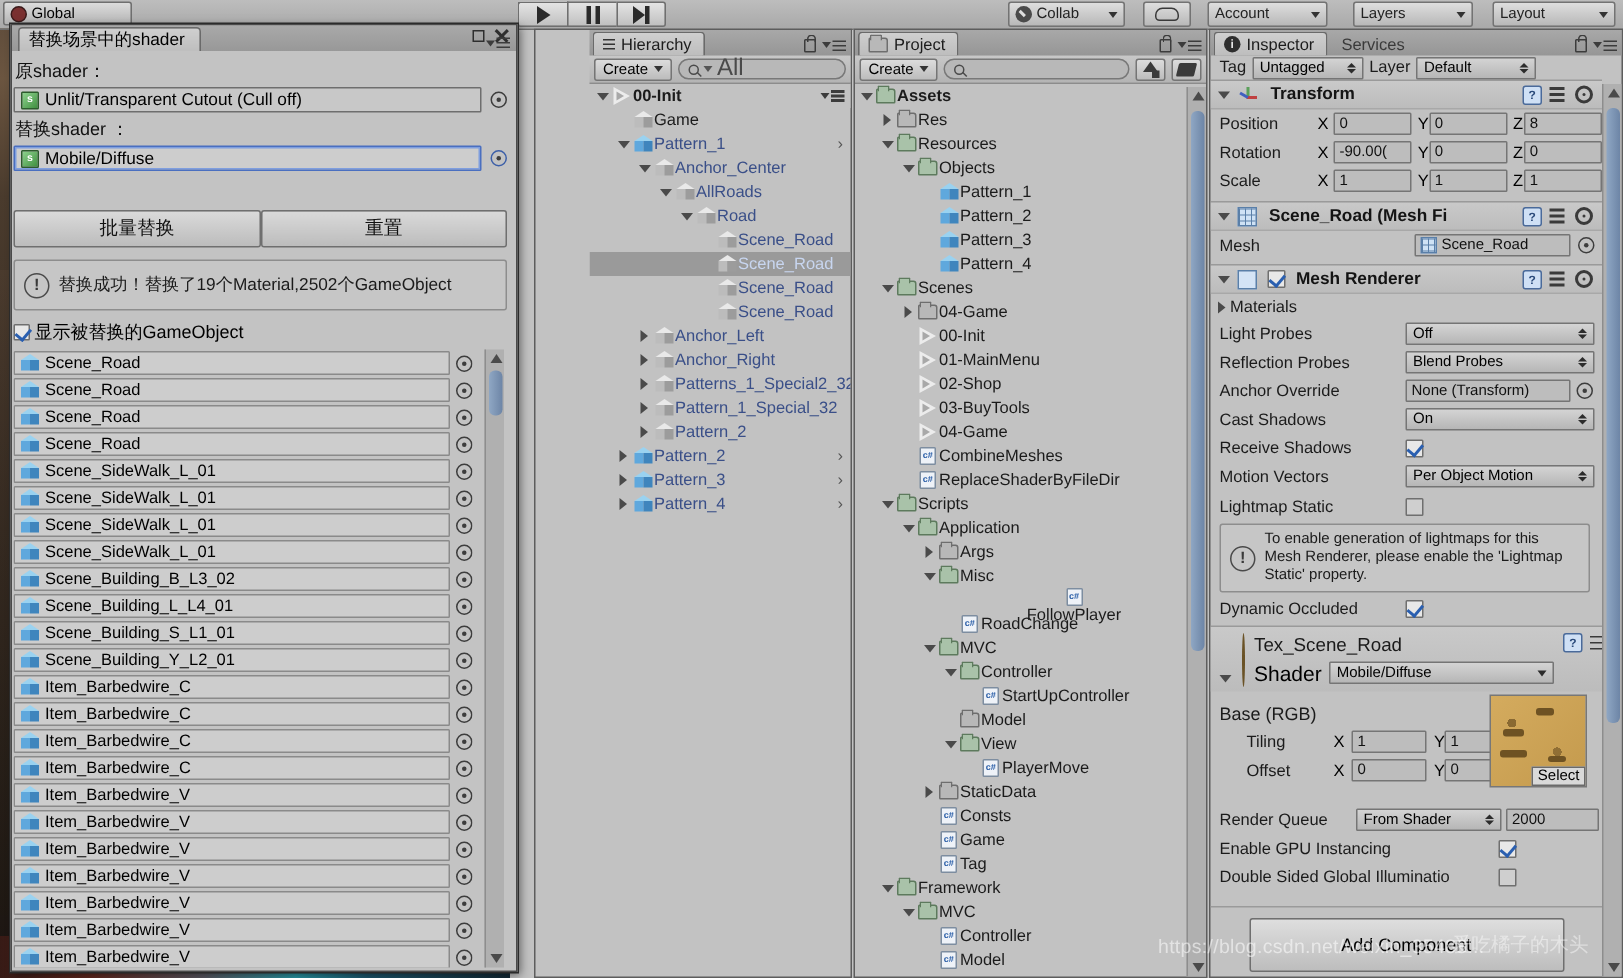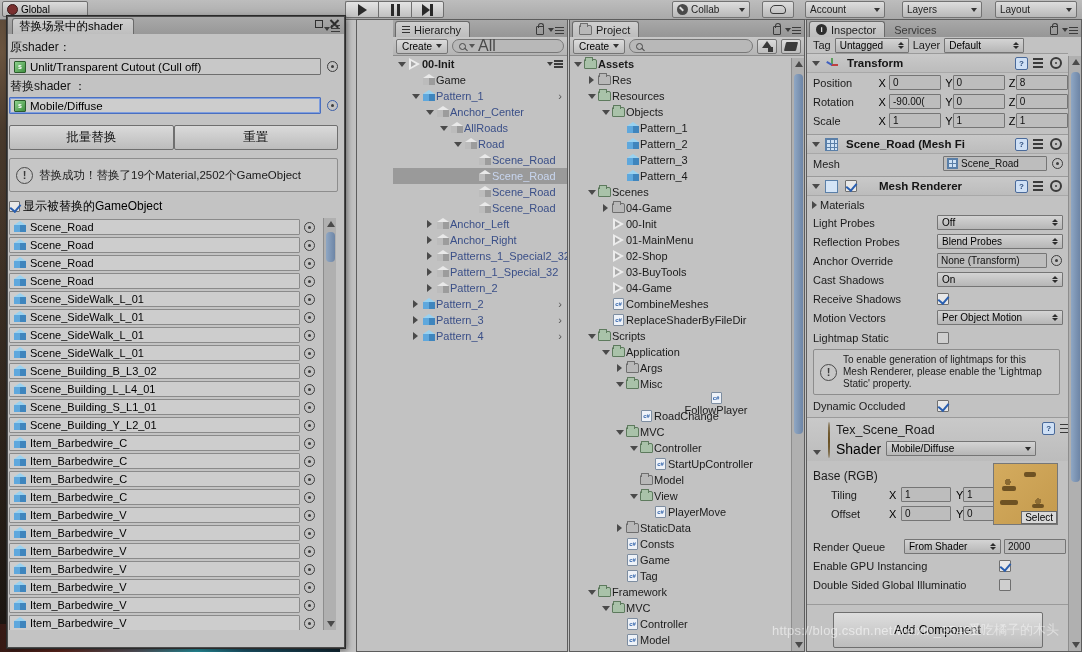--- a/index.html
+++ b/index.html
@@ -1052,21 +1052,21 @@
         </span>
         <span class="radio-tgt" style="margin-left:5px;"></span>
       </div>
 
       <div class="comp-header" style="margin-top:3px;">
         <span class="arrow">
             <span class="d"></span>
           </span>
         <span class="mesh-ico" style="background:#d4e4f6;"></span>
         <span class="cb on" style="margin-left:3px;"></span>
-        <span class="comp-title" style="margin-left:18px;">Mesh Renderer</span>
+        <span class="comp-title" style="margin-left:3px;">Mesh Renderer</span>
         <span class="hdr-icons">
           <span class="help-ico">?</span>
           <span class="preset-ico">
               <i style="top:1px;width:10px;"></i>
               <i style="top:5px;width:10px;"></i>
               <i style="top:9px;width:10px;"></i>
             </span>
           <span class="gear-ico"></span>
         </span>
       </div>
@@ -1274,21 +1274,21 @@
 
       <div class="dlg-label">替换shader ：</div>
       <div style="display:flex;align-items:center;gap:6px;">
         <div class="obj-field focus" style="flex:1;">
           <span class="shader-ico">s</span>
           <span>Mobile/Diffuse</span>
         </div>
         <span class="radio-tgt" style="border-color:#3c5fa8;"></span>
       </div>
 
-      <div style="display:flex;margin-top:11px;">
+      <div style="display:flex;margin-top:26px;">
         <div class="dlg-btn" style="flex:1;">批量替换</div>
         <div class="dlg-btn" style="flex:1;">重置</div>
       </div>
 
       <div class="helpbox" style="margin-top:8px;height:34px;">
         <span class="warn-ico">!</span>
         <span style="font-size:11.5px;">替换成功！替换了19个Material,2502个GameObject</span>
       </div>
 
       <div style="display:flex;align-items:center;gap:3px;margin-top:6px;">

